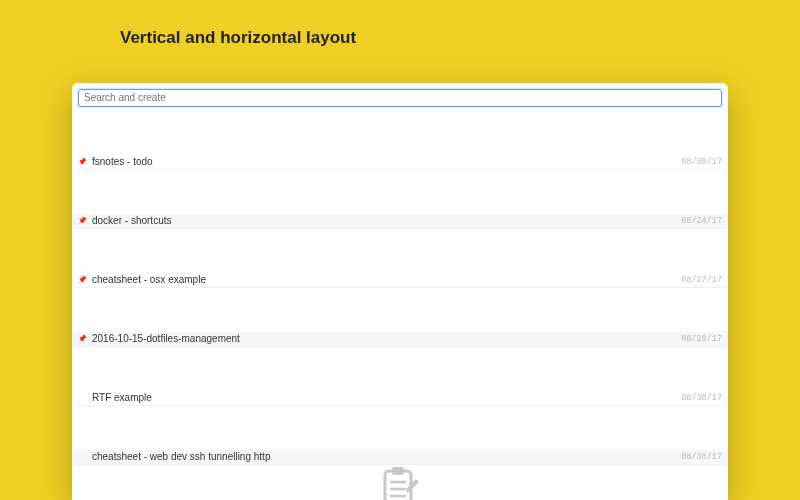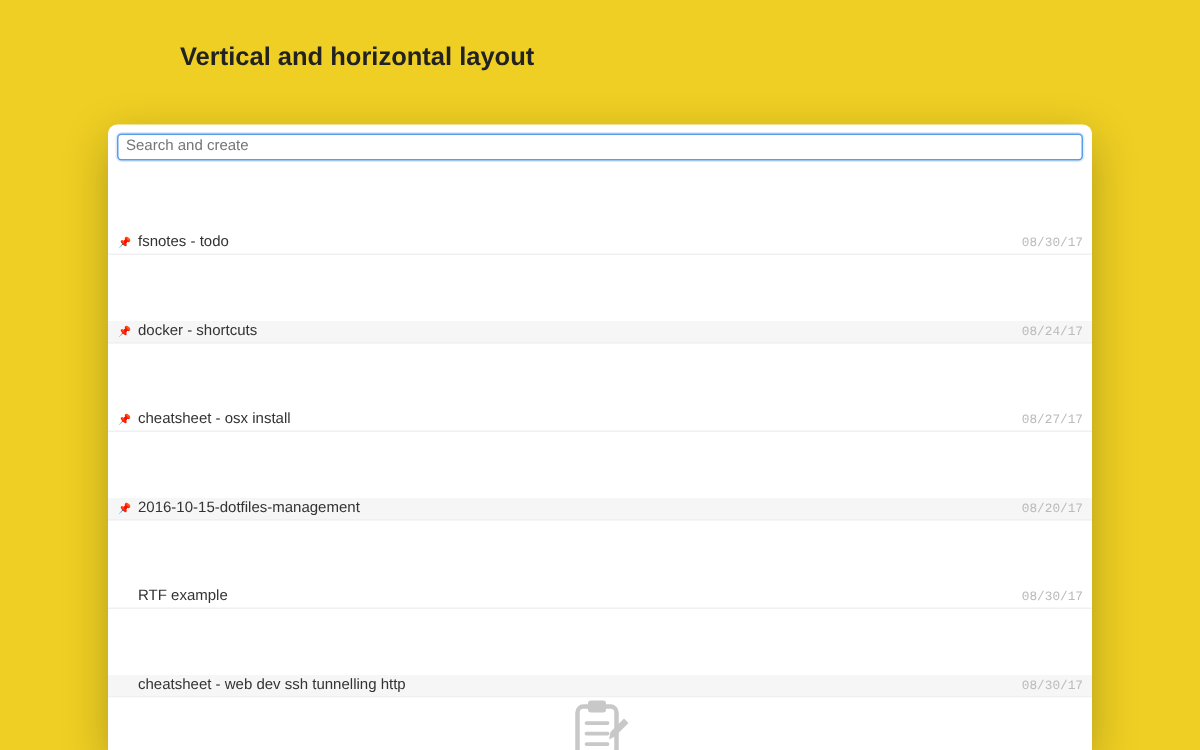--- a/index.html
+++ b/index.html
@@ -136,21 +136,21 @@
         <span class="row-title">fsnotes - todo</span>
         <span class="row-date">08/30/17</span>
       </div>
       <div class="row">
         <span class="pin" style="filter: grayscale(0) saturate(2); font-size: 7px;">📌</span>
         <span class="row-title">docker - shortcuts</span>
         <span class="row-date">08/24/17</span>
       </div>
       <div class="row">
         <span class="pin" style="filter: grayscale(0) saturate(2); font-size: 7px;">📌</span>
-        <span class="row-title">cheatsheet - osx install</span>
+        <span class="row-title">cheatsheet - osx example</span>
         <span class="row-date">08/27/17</span>
       </div>
       <div class="row">
         <span class="pin" style="filter: grayscale(0) saturate(2); font-size: 7px;">📌</span>
         <span class="row-title">2016-10-15-dotfiles-management</span>
         <span class="row-date">08/20/17</span>
       </div>
       <div class="row">
         <span class="pin" style="filter: grayscale(0) saturate(2); font-size: 7px;"></span>
         <span class="row-title">RTF example</span>

